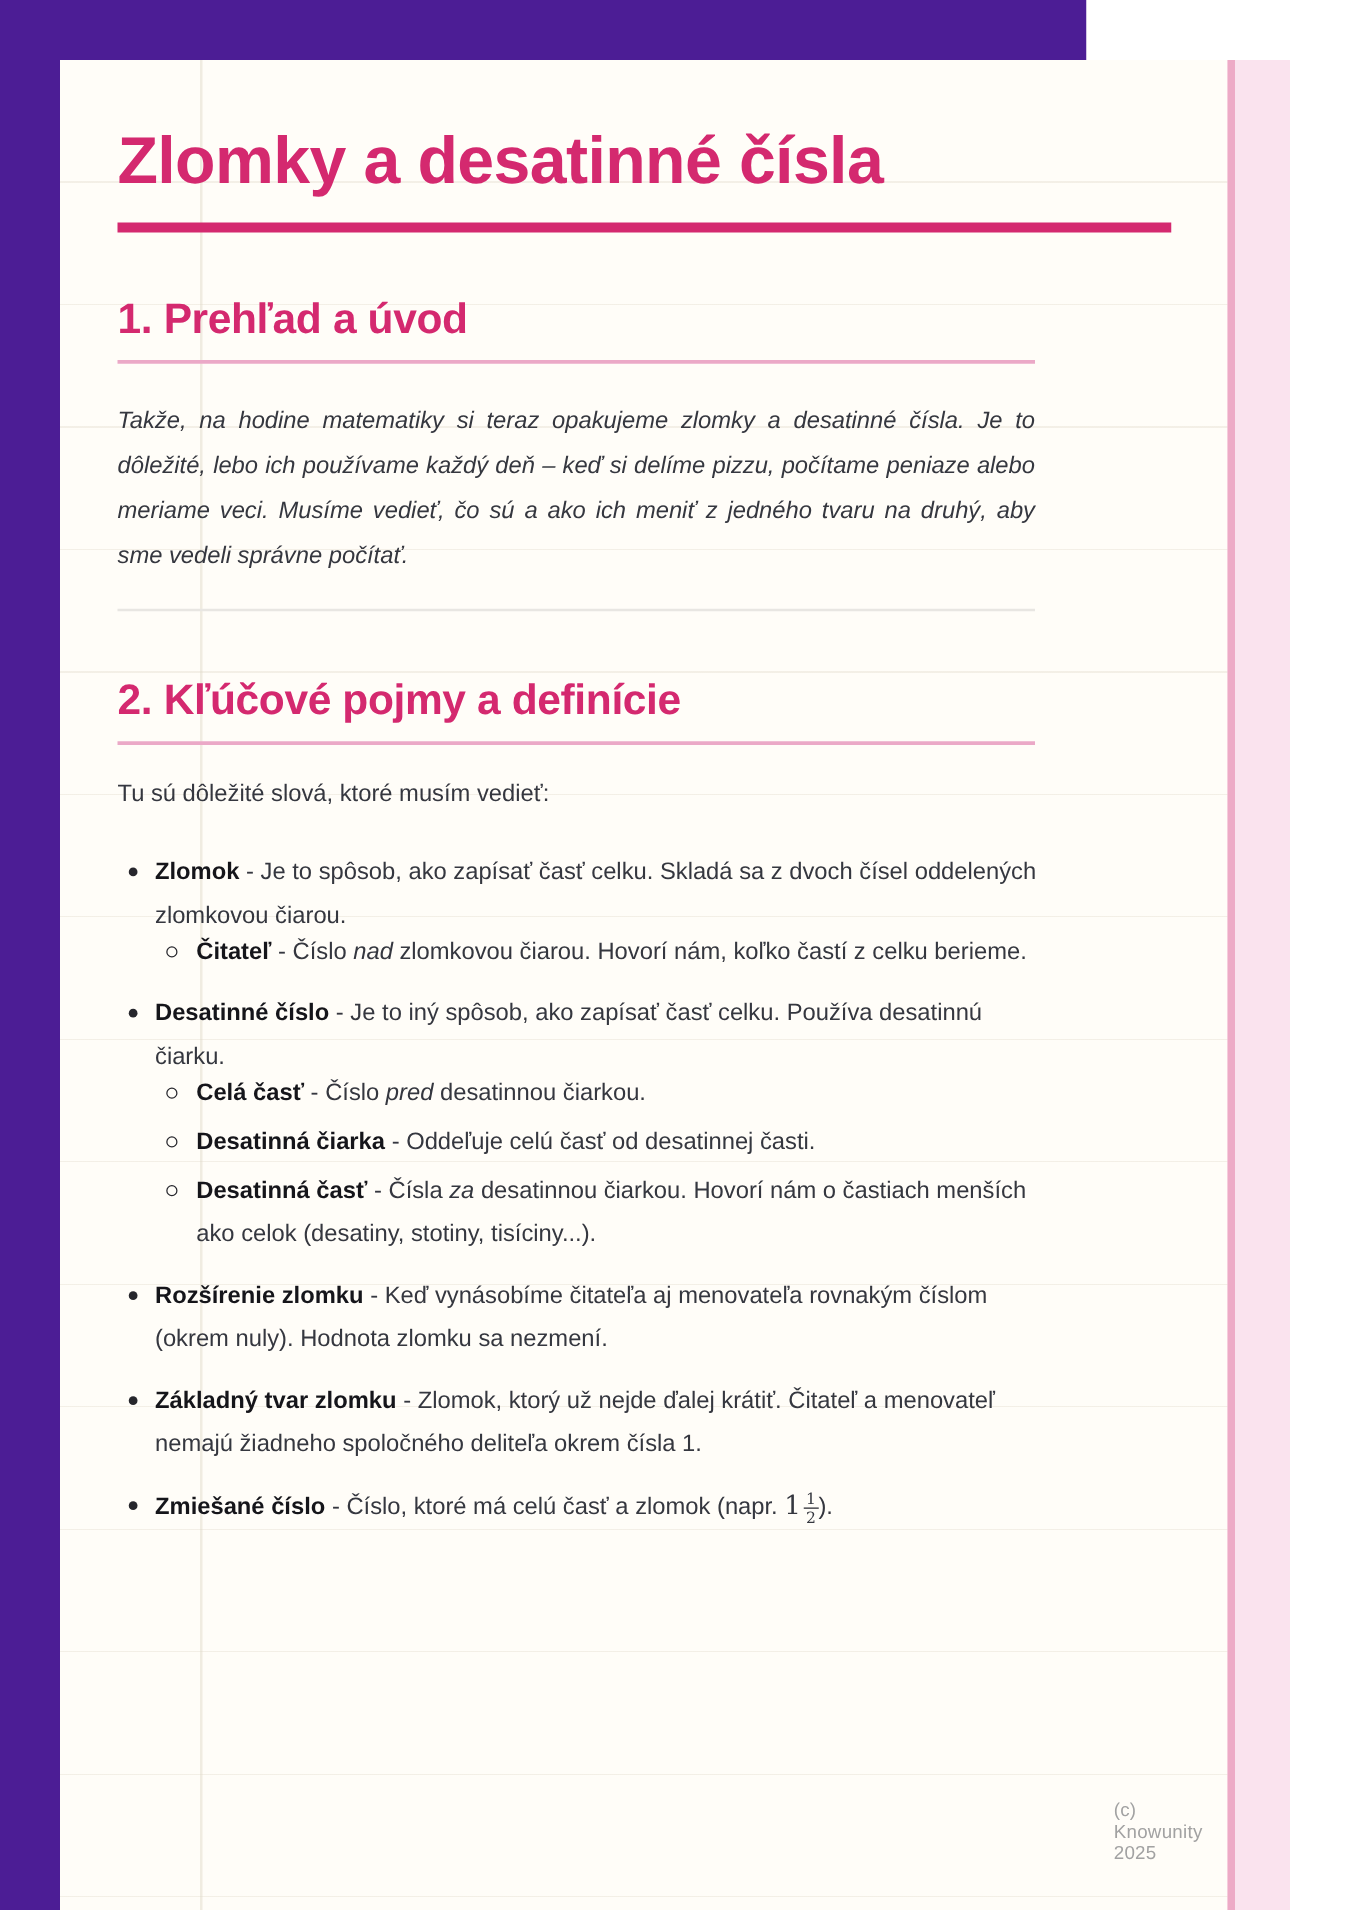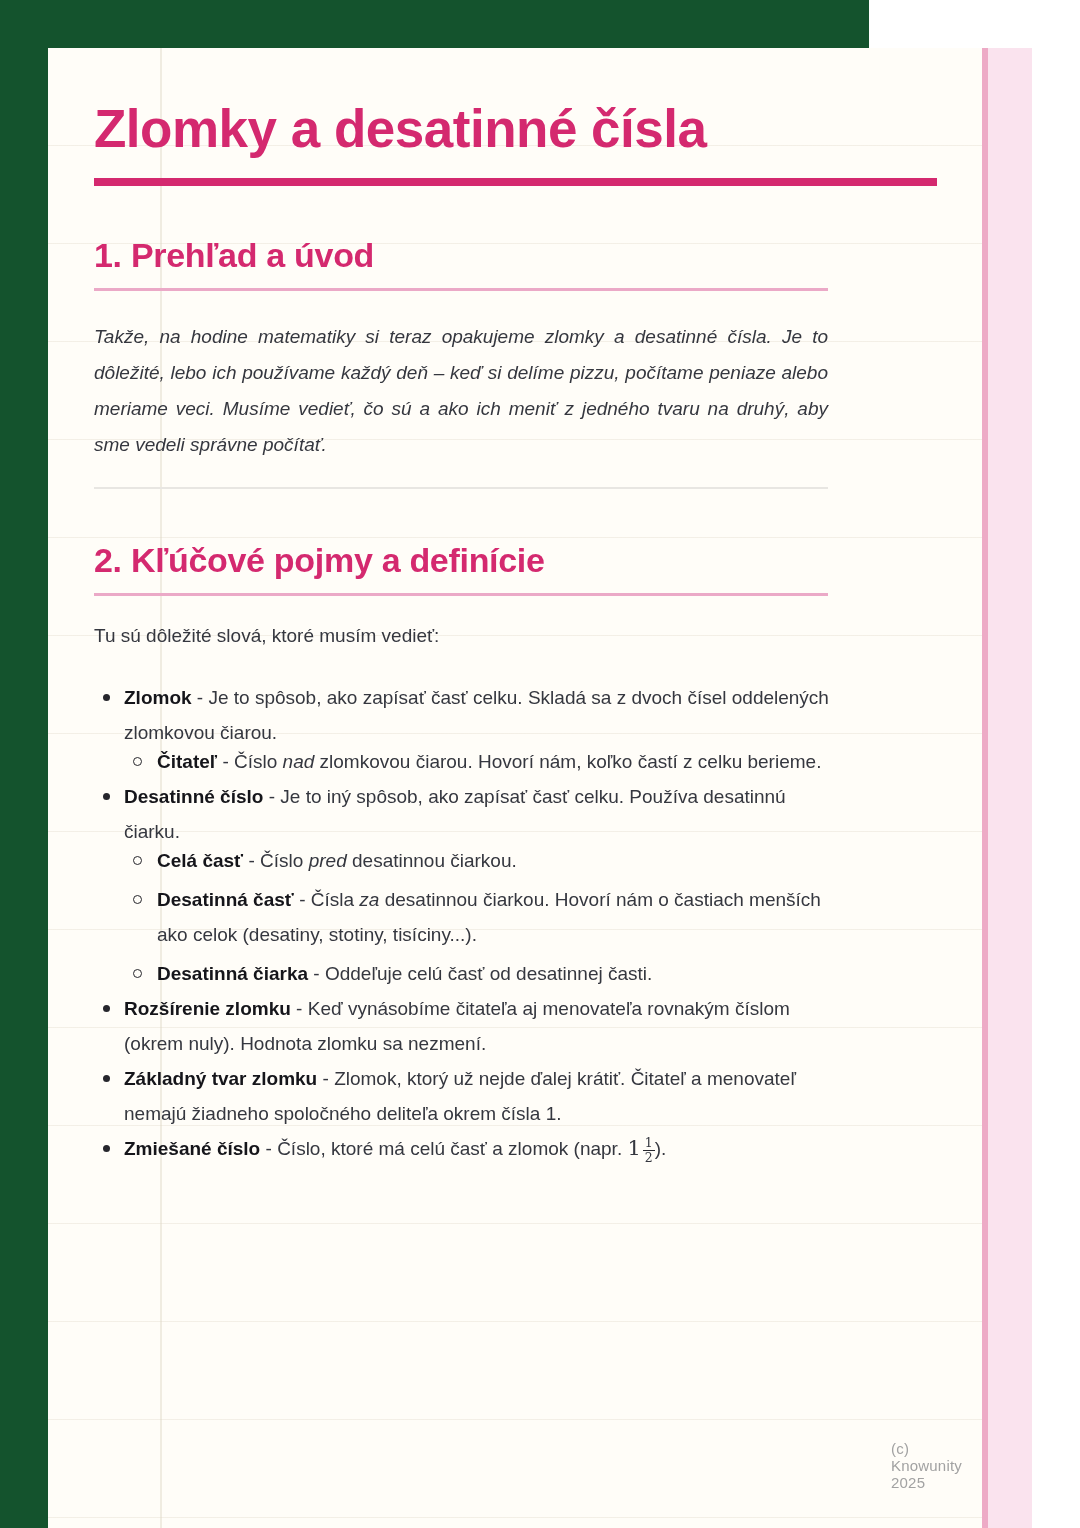--- a/index.html
+++ b/index.html
@@ -1,18 +1,18 @@
 <!DOCTYPE html>
 <html><head>
 <meta charset="utf-8">
 <style>
   * { margin:0; padding:0; box-sizing:border-box; }
   html,body { width:1080px; height:1528px; background:#ffffff; overflow:hidden;
               font-family:"Liberation Sans", sans-serif; }
-  .canvas { position:relative; width:869px; height:1528px; background:#14532d; }
+  .canvas { position:relative; width:869px; height:1528px; background:#4c1d95; }
 
   .page {
     position:absolute; left:48px; top:48px; width:984px; height:1480px;
     background-color:#fffdf8;
     background-image: repeating-linear-gradient(to bottom,
       transparent 0, transparent 97px,
       rgba(222,214,198,0.35) 97px, rgba(222,214,198,0.35) 98px);
   }
   .margin-line {
     position:absolute; left:112px; top:0; bottom:0; width:2px;
@@ -42,21 +42,21 @@
   .para {
     margin-top:28px; width:734px; font-size:19px; line-height:36px;
     color:#35373f; text-align:justify;font-style:italic;
   }
   .divider { margin-top:24px; width:734px; height:2px; background:#e8e6e2; }
 
   .intro { margin-top:22px; width:734px; font-size:19px; line-height:35px; color:#35373f; }
 
   ul.terms { margin-top:27px; list-style:none; width:740px; }
   ul.terms li { position:relative; font-size:19px; line-height:35px; color:#35373f; padding-left:30px; }
-  ul.terms > li + li { }
+  ul.terms > li + li { margin-top:14px; }
   ul.sub { list-style:none; margin-top:-6px; margin-left:3px; }
   ul.sub > li + li { margin-top:4px; }
 
   .marker { position:absolute; display:block; }
   .m1 { left:9px; top:14px; width:7px; height:7px; border-radius:50%; background:#26262c; }
   .m2 { left:6px; top:13px; width:9px; height:9px; border-radius:50%;
         border:1.5px solid #26262c; background:transparent; }
 
   .term { font-weight:bold; color:#15151a; }
   .def .it { font-style:italic; }
@@ -96,22 +96,22 @@
       <section>
         <h2 class="sec-heading h2-second">2. Kľúčové pojmy a definície</h2>
         <div class="h-underline"></div>
         <p class="intro">Tu sú dôležité slová, ktoré musím vedieť:</p>
         <ul class="terms" id="terms-list">
             <li class="l1"><span class="marker m1"></span><span class="term">Zlomok</span><span class="def"> - <span>Je to spôsob, ako zapísať časť celku. Skladá sa z dvoch čísel oddelených zlomkovou čiarou.</span></span><ul class="sub">
                 <li class="l2"><span class="marker m2"></span><span class="term">Čitateľ</span><span class="def"> - <span>Číslo </span><span class="it">nad</span><span> zlomkovou čiarou. Hovorí nám, koľko častí z celku berieme.</span></span></li>
               </ul></li>
             <li class="l1"><span class="marker m1"></span><span class="term">Desatinné číslo</span><span class="def"> - <span>Je to iný spôsob, ako zapísať časť celku. Používa desatinnú čiarku.</span></span><ul class="sub">
                 <li class="l2"><span class="marker m2"></span><span class="term">Celá časť</span><span class="def"> - <span>Číslo </span><span class="it">pred</span><span> desatinnou čiarkou.</span></span></li>
+                <li class="l2"><span class="marker m2"></span><span class="term">Desatinná čiarka</span><span class="def"> - <span>Oddeľuje celú časť od desatinnej časti.</span></span></li>
                 <li class="l2"><span class="marker m2"></span><span class="term">Desatinná časť</span><span class="def"> - <span>Čísla </span><span class="it">za</span><span> desatinnou čiarkou. Hovorí nám o častiach menších ako celok (desatiny, stotiny, tisíciny...).</span></span></li>
-                <li class="l2"><span class="marker m2"></span><span class="term">Desatinná čiarka</span><span class="def"> - <span>Oddeľuje celú časť od desatinnej časti.</span></span></li>
               </ul></li>
             <li class="l1"><span class="marker m1"></span><span class="term">Rozšírenie zlomku</span><span class="def"> - <span>Keď vynásobíme čitateľa aj menovateľa rovnakým číslom (okrem nuly). Hodnota zlomku sa nezmení.</span></span></li>
             <li class="l1"><span class="marker m1"></span><span class="term">Základný tvar zlomku</span><span class="def"> - <span>Zlomok, ktorý už nejde ďalej krátiť. Čitateľ a menovateľ nemajú žiadneho spoločného deliteľa okrem čísla 1.</span></span></li>
             <li class="l1"><span class="marker m1"></span><span class="term">Zmiešané číslo</span><span class="def"> - <span>Číslo, ktoré má celú časť a zlomok (napr. </span><span class="math"><span class="mwhole">1</span><span class="mfrac"><span class="num">1</span><span class="den">2</span></span></span><span>).</span></span></li>
           </ul>
       </section>
     </div>
   </div>
 
   <div class="footer">(c) Knowunity 2025</div>

